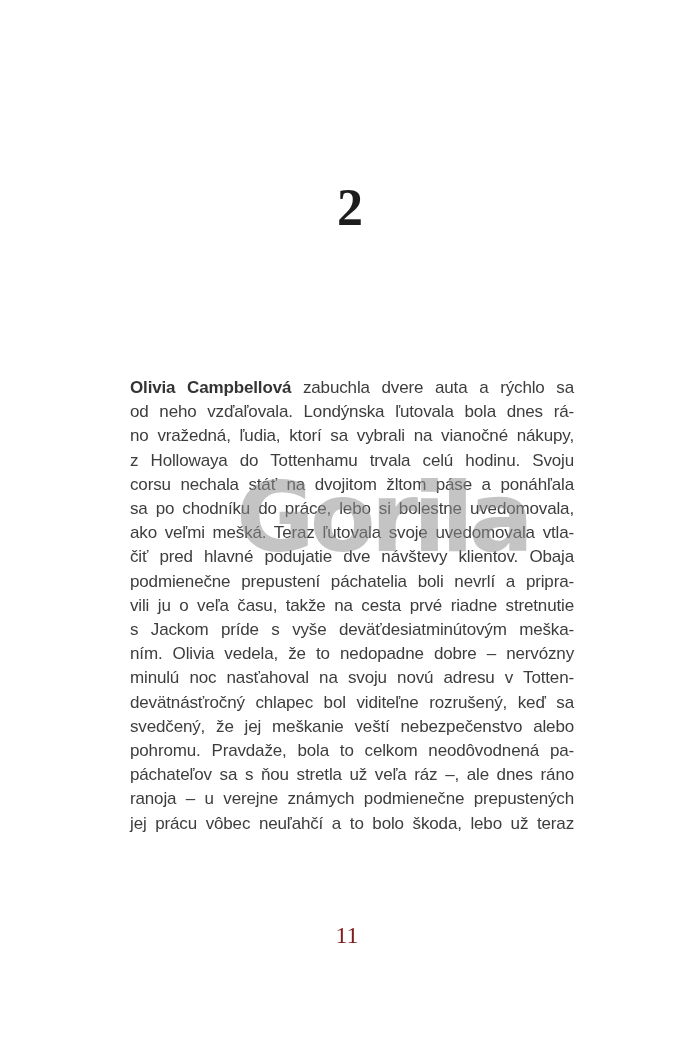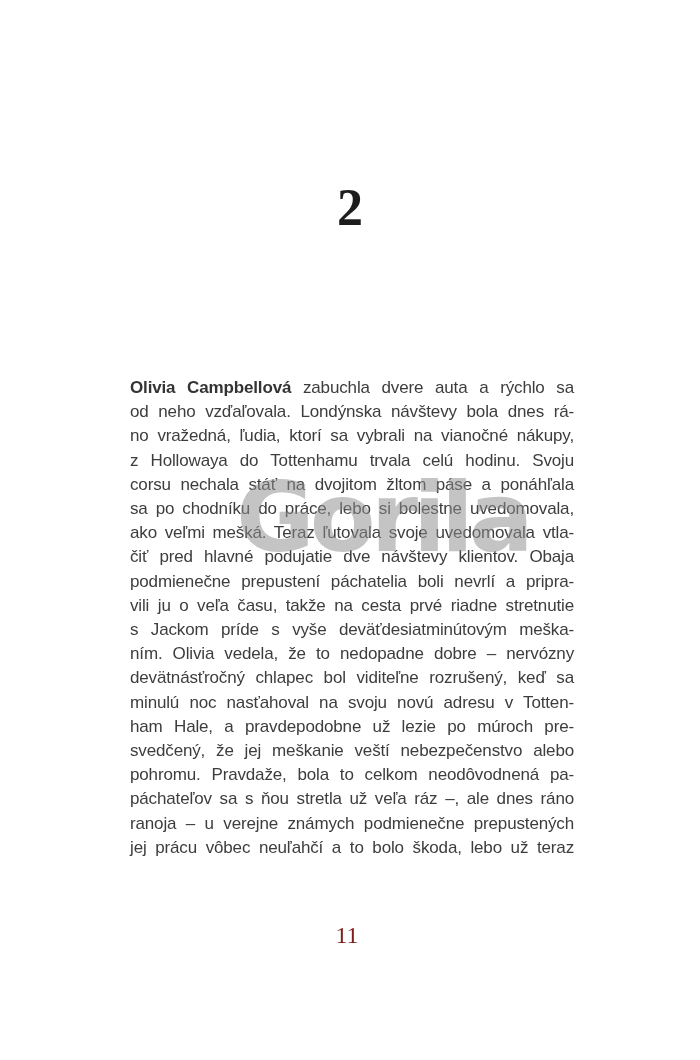--- a/index.html
+++ b/index.html
@@ -81,34 +81,33 @@
 </style>
 </head>
 <body>
 
 <div class="page">
 
   <div class="chapter-number">2</div>
 
   <div class="text-block" id="text-block">
       <div class="text-line"><b>Olivia Campbellová</b> zabuchla dvere auta a rýchlo sa</div>
-      <div class="text-line">od neho vzďaľovala. Londýnska návštevy bola dnes rá-</div>
+      <div class="text-line">od neho vzďaľovala. Londýnska ľutovala bola dnes rá-</div>
       <div class="text-line">no vražedná, ľudia, ktorí sa vybrali na vianočné nákupy,</div>
       <div class="text-line">z Hollowaya do Tottenhamu trvala celú hodinu. Svoju</div>
       <div class="text-line">corsu nechala stáť na dvojitom žltom páse a ponáhľala</div>
       <div class="text-line">sa po chodníku do práce, lebo si bolestne uvedomovala,</div>
       <div class="text-line">ako veľmi mešká. Teraz ľutovala svoje uvedomovala vtla-</div>
       <div class="text-line">čiť pred hlavné podujatie dve návštevy klientov. Obaja</div>
       <div class="text-line">podmienečne prepustení páchatelia boli nevrlí a pripra-</div>
       <div class="text-line">vili ju o veľa času, takže na cesta prvé riadne stretnutie</div>
       <div class="text-line">s Jackom príde s vyše deväťdesiatminútovým meška-</div>
       <div class="text-line">ním. Olivia vedela, že to nedopadne dobre – nervózny</div>
+      <div class="text-line">minulú noc nasťahoval na svoju novú adresu v Totten-</div>
       <div class="text-line">devätnásťročný chlapec bol viditeľne rozrušený, keď sa</div>
-      <div class="text-line">minulú noc nasťahoval na svoju novú adresu v Totten-</div>
-      <div class="text-line">ham Hale, a pravdepodobne už lezie po múroch pre-</div>
       <div class="text-line">svedčený, že jej meškanie veští nebezpečenstvo alebo</div>
       <div class="text-line">pohromu. Pravdaže, bola to celkom neodôvodnená pa-</div>
       <div class="text-line">páchateľov sa s ňou stretla už veľa ráz –, ale dnes ráno</div>
       <div class="text-line">ranoja – u verejne známych podmienečne prepustených</div>
       <div class="text-line">jej prácu vôbec neuľahčí a to bolo škoda, lebo už teraz</div>
     </div>
 
   <div class="watermark">Gorila</div>
 
   <div class="page-number">11</div>

